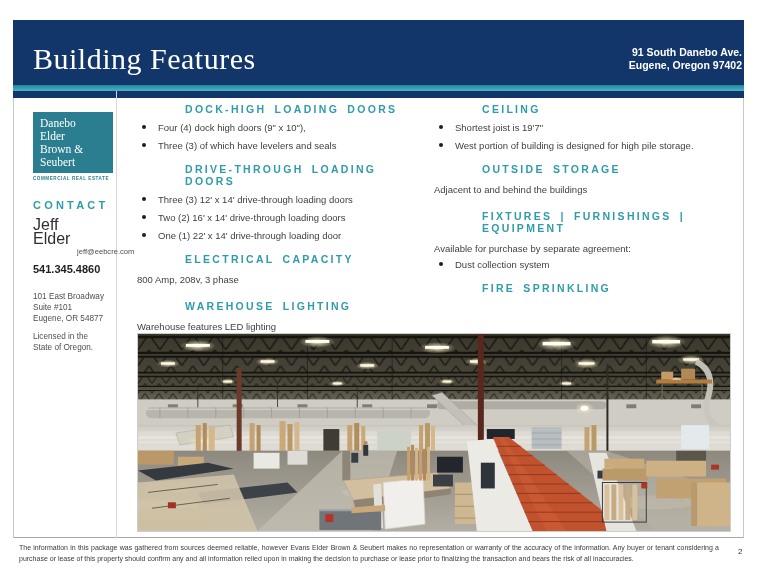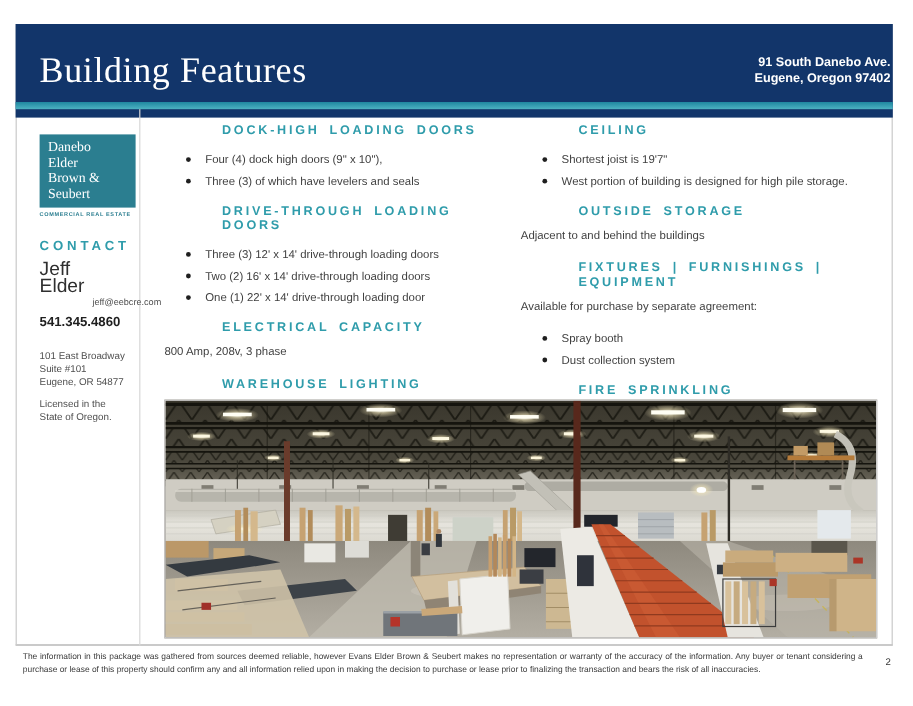--- a/index.html
+++ b/index.html
@@ -57,21 +57,21 @@
   
   .col { position:absolute; top:103px; }
   .col-left  { left:137px; width:290px; }
   .col-right { left:434px; width:300px; }
   .sec-heading {
     font-size:10.5px; font-weight:700; color:#2f9cab;
     letter-spacing:2.3px; word-spacing:3px; margin:12px 0 7px 0;padding-left:48px;
   }
   .sec-heading.first { margin-top:0; }
   .sec-text { font-size:9.5px; color:#3f3f3f; margin:0 0 2px 0; line-height:16px; }
-  ul.bullets { list-style:none; margin:13px; padding:0; }
+  ul.bullets { list-style:none; margin:0; padding:0; }
   ul.bullets li {
     position:relative; padding-left:21px; margin:0 0 7px 0;
     font-size:9.5px; color:#3f3f3f; line-height:11px;
   }
   ul.bullets li .dot {
     position:absolute; left:5px; top:3px; width:4px; height:4px; border-radius:50%; background:#1f1f1f;
   }
   
   .photo {
     position:absolute; left:137px; top:333px; width:594px; height:199px;
@@ -153,21 +153,20 @@
     <li><span class="dot"></span><span>Shortest joist is 19'7"</span></li>
     <li><span class="dot"></span><span>West portion of building is designed for high pile storage.</span></li>
   </ul>
 
   <div class="sec-heading">OUTSIDE STORAGE</div>
   <div class="sec-text">Adjacent to and behind the buildings</div>
 
   <div class="sec-heading">FIXTURES | FURNISHINGS | EQUIPMENT</div>
   <div class="sec-text">Available for purchase by separate agreement:</div>
   <ul class="bullets">
-    <li><span class="dot"></span><span>Spray booth</span></li>
     <li><span class="dot"></span><span>Dust collection system</span></li>
   </ul>
 
   <div class="sec-heading">FIRE SPRINKLING</div>
 </div>
 
 <div class="photo">
 <svg viewBox="0 0 594 199" preserveAspectRatio="none">
   <defs>
     <linearGradient id="ceil" x1="0" y1="0" x2="0" y2="1">

